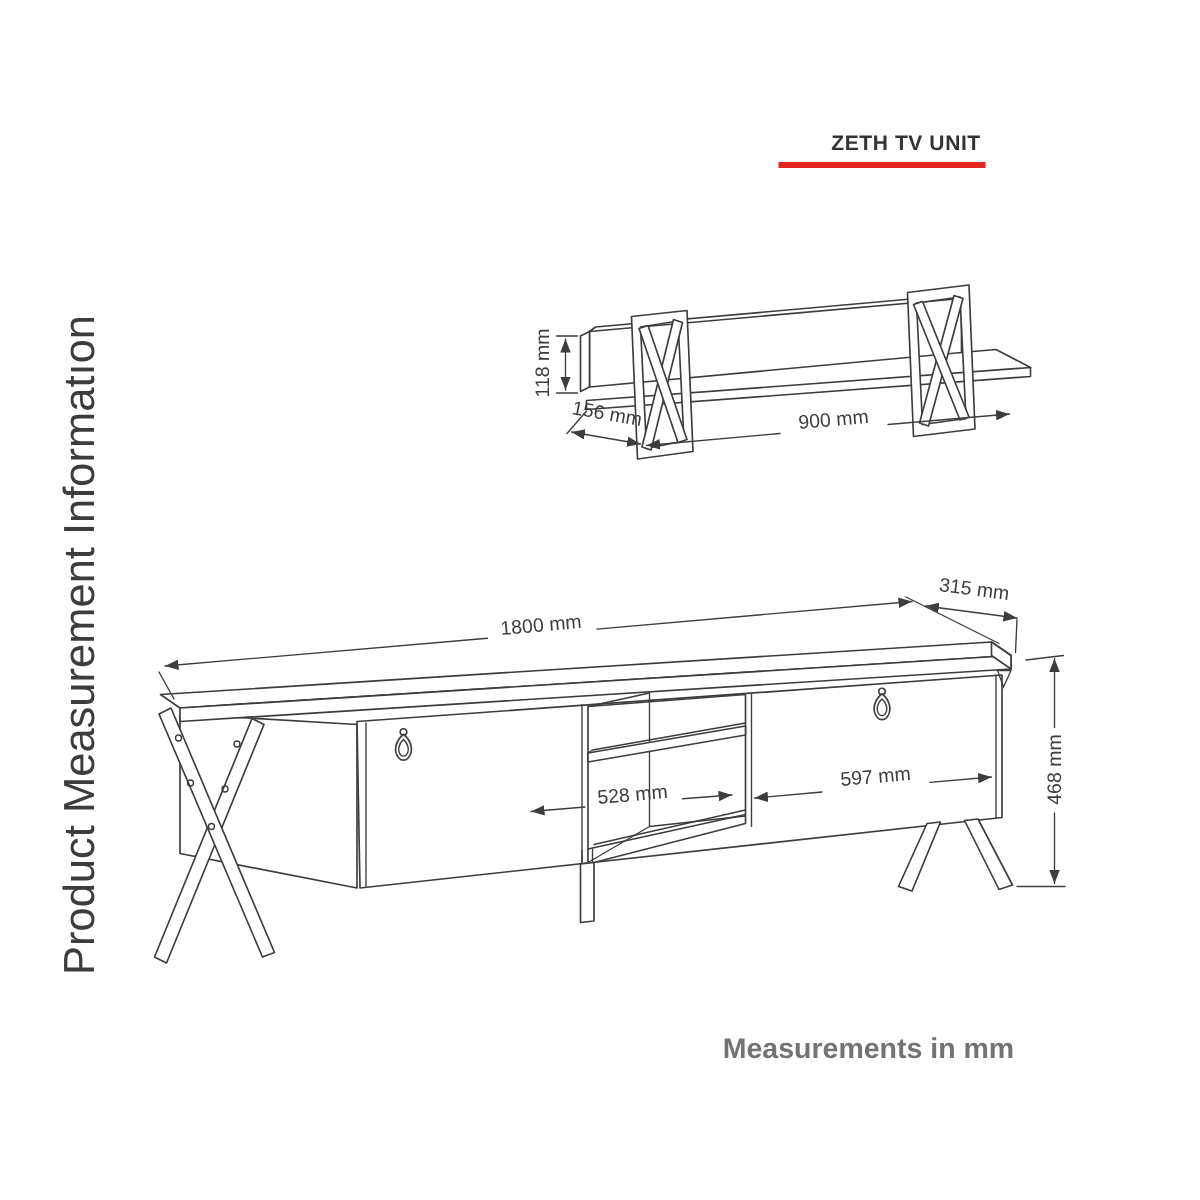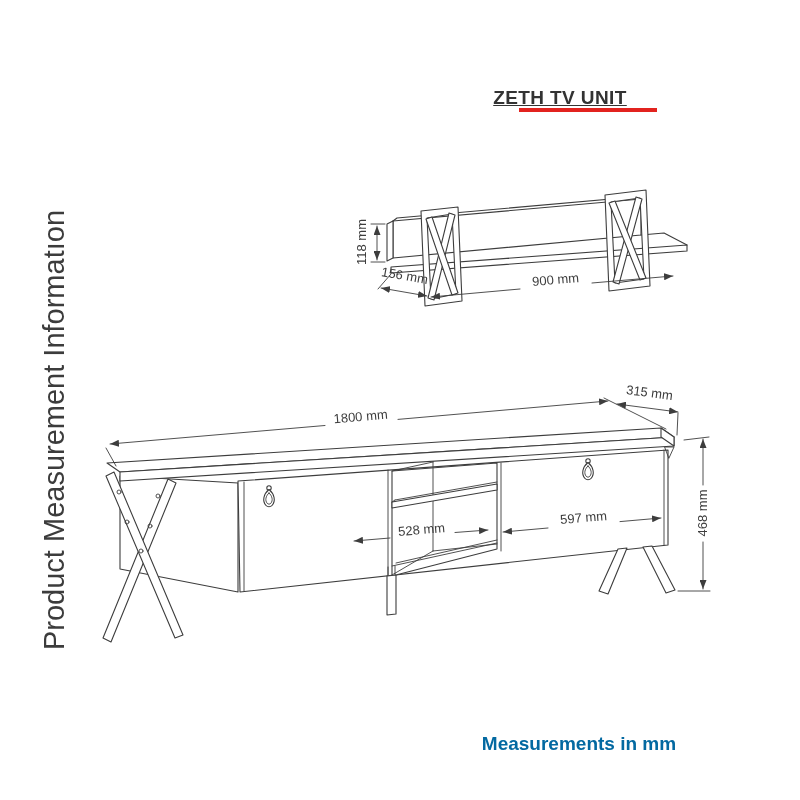--- a/index.html
+++ b/index.html
@@ -1,25 +1,25 @@
 <!DOCTYPE html>
 <html><head>
 <meta charset="utf-8">
 <style>
   html,body{margin:0;padding:0;background:#fff;}
   .stage{position:relative;width:800px;height:800px;background:#ffffff;overflow:hidden;
          font-family:"Liberation Sans", sans-serif;color:#3a3a3a;}
   .drawing-svg{position:absolute;left:0;top:0;}
-  .page-title{position:absolute;left:488px;top:87px;width:144px;text-align:center;
-              font-size:19px;font-weight:bold;letter-spacing:.4px;color:#333;text-decoration:underline;}
+  .page-title{position:absolute;left:532px;top:87px;width:144px;text-align:center;
+              font-size:14px;font-weight:bold;letter-spacing:.4px;color:#333;}
   .title-underline{position:absolute;left:519px;top:108px;width:138px;height:3.6px;background:#e2231f;}
   .side-label{position:absolute;left:54px;top:430px;transform:translate(-50%,-50%) rotate(-90deg);
               white-space:nowrap;font-size:29px;color:#3c3c3c;}
   .footer-note{position:absolute;left:438px;top:689px;width:282px;text-align:center;
-               font-size:19px;font-weight:bold;color:#0369a1;margin-top:44px;}
+               font-size:19px;font-weight:bold;color:#737373;}
   .dim{font-size:13px;fill:#3d3d3d;}
   .ln{stroke:#3d3d3d;stroke-width:1.1;fill:none;stroke-linecap:round;stroke-linejoin:round;}
   .lnw{stroke:#3d3d3d;stroke-width:1.1;fill:#ffffff;stroke-linejoin:round;}
   .thin{stroke:#3d3d3d;stroke-width:.9;fill:none;stroke-linecap:round;}
 </style>
 </head>
 <body>
 
 <div class="stage">
 

